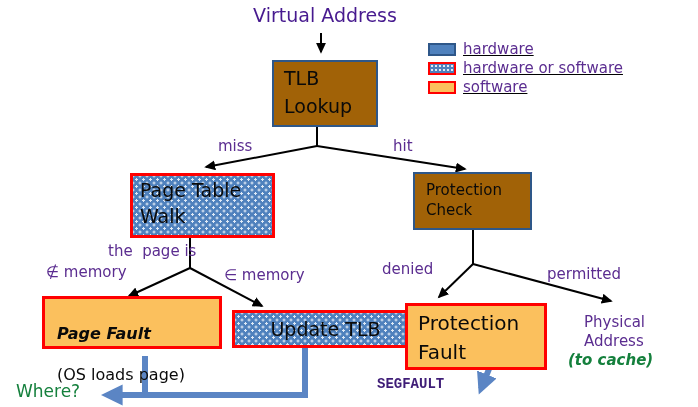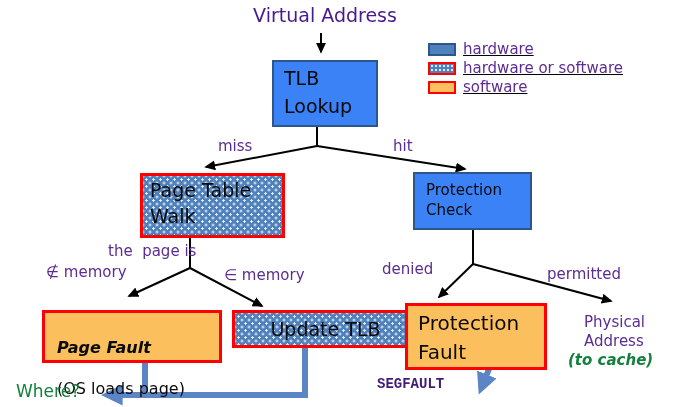--- a/index.html
+++ b/index.html
@@ -2,36 +2,36 @@
 <html><head>
 <meta charset="utf-8">
 <style>
   html,body{margin:0;padding:0;background:#fff;}
   .stage{
     position:relative;width:698px;height:407px;background:#ffffff;
     font-family:"DejaVu Sans",sans-serif;overflow:hidden;
   }
   .wires{position:absolute;left:0;top:0;pointer-events:none;}
   .box{position:absolute;box-sizing:border-box;color:#0a0a0a;white-space:pre-line;}
-  .blue{background:#3b82f6;border:2px solid #2e5789;}
+  .blue{background:#a16207;border:2px solid #2e5789;}
   .dotted{
     background-color:#4f81bd;
     background-image:
       radial-gradient(circle,#dfe9f5 1px,rgba(0,0,0,0) 1.35px),
       radial-gradient(circle,#dfe9f5 1px,rgba(0,0,0,0) 1.35px);
     background-size:7px 7px,7px 7px;
     background-position:0 0,3.5px 3.5px;
     border:3px solid #ff0000;
   }
   .orange{background:#fbc05d;border:3px solid #ff0000;}
 
   .tlb-box{left:272px;top:60px;width:106px;height:67px;font-size:19px;line-height:1.45;padding:3px 0 0 10px;}
-  .ptw-box{left:140px;top:173px;width:145px;height:65px;font-size:19px;line-height:1.35;padding:2px 0 0 7px;}
+  .ptw-box{left:130px;top:173px;width:145px;height:65px;font-size:19px;line-height:1.35;padding:2px 0 0 7px;}
   .pc-box{left:413px;top:172px;width:119px;height:58px;font-size:15px;line-height:1.35;padding:6px 0 0 11px;}
-  .pf-box{left:42px;top:310px;width:180px;height:53px;font-size:16px;line-height:1.3;padding:4px 16px 0 12px;}
+  .pf-box{left:42px;top:296px;width:180px;height:53px;font-size:16px;line-height:1.3;padding:4px 16px 0 12px;}
   .pf-title{font-weight:bold;font-style:italic;}
   .utlb-box{left:232px;top:310px;width:180px;height:38px;font-size:19px;line-height:1;padding:7px 0 0 7px;text-align:center;}
   .prf-box{left:405px;top:303px;width:142px;height:67px;font-size:20px;line-height:1.45;padding:3px 0 0 10px;}
 
   .lbl{position:absolute;color:#5b2d90;font-size:15px;white-space:pre;}
   .title{position:absolute;left:230px;top:4px;width:190px;text-align:center;
          color:#471a8f;font-size:19px;white-space:pre;}
   .where{left:16px;top:381px;font-size:17px;color:#15803d;}
   .segfault{left:377px;top:376px;font-family:"Liberation Mono",monospace;
             font-weight:bold;font-size:14px;color:#3f1d77;letter-spacing:0px;}

